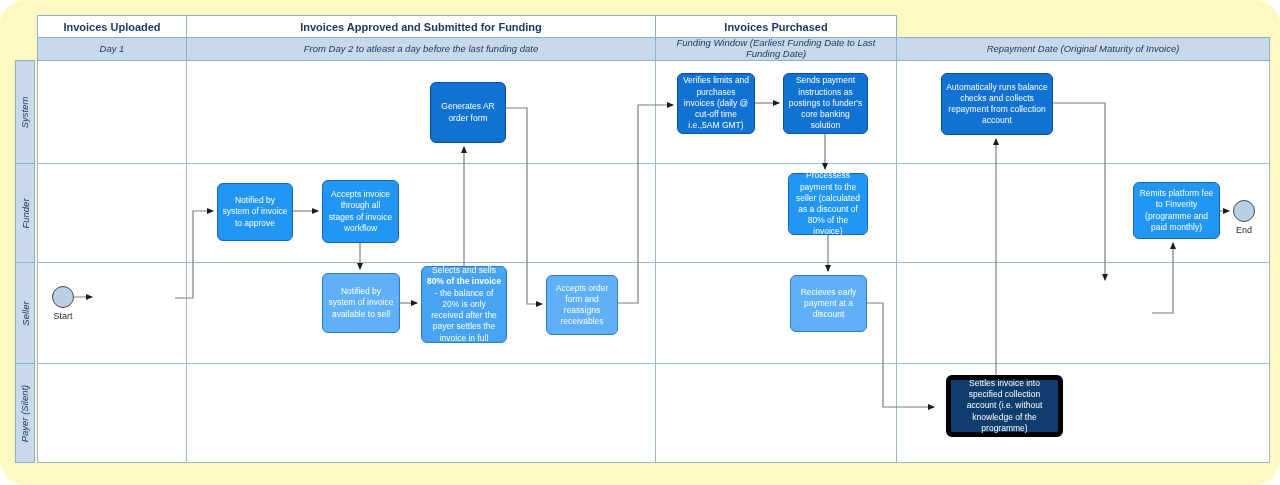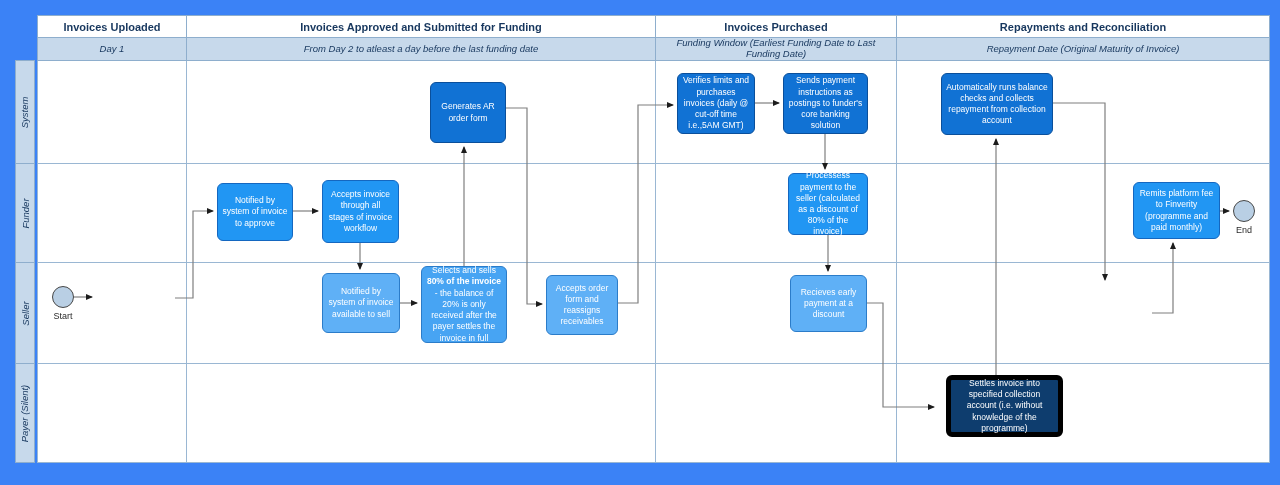--- a/index.html
+++ b/index.html
@@ -1,17 +1,17 @@
 <!DOCTYPE html>
 <html><head>
 <meta charset="utf-8">
 <style>
   html,body{margin:0;padding:0;background:#ffffff;}
-  #canvas{position:relative;width:1280px;height:485px;background:#3b82f6;overflow:hidden;
-          font-family:"Liberation Sans", sans-serif;}
+  #canvas{position:relative;width:1280px;height:485px;background:#fef9c3;overflow:hidden;
+          font-family:"Liberation Sans", sans-serif;border-radius:25px;}
   svg.connectors{position:absolute;left:0;top:0;z-index:2;pointer-events:none;}
   .gridcell{position:absolute;border:1px solid #9ab7d3;box-sizing:border-box;z-index:1;background:#fff;}
   .hcell{position:absolute;box-sizing:border-box;border:1px solid #8eaecd;display:flex;
          align-items:center;justify-content:center;text-align:center;color:#17375e;z-index:3;}
   .hrow1{background:#ffffff;font-weight:bold;font-size:11px;}
   .hrow2{background:#c7d9eb;font-style:italic;font-size:9.5px;line-height:1.15;padding:8px 4px;}
   .lanecell{position:absolute;box-sizing:border-box;border:1px solid #8eaecd;background:#c7d9eb;
             display:flex;align-items:center;justify-content:center;z-index:3;}
   .lanecell span{transform:rotate(-90deg);white-space:nowrap;font-style:italic;font-size:9.5px;color:#17375e;}
   .node{position:absolute;border-radius:6px;color:#fff;display:flex;align-items:center;justify-content:center;
@@ -49,23 +49,20 @@
   <div class="gridcell" style="left:896px;top:363px;width:374px;height:100px"></div>
 
   <div class="hcell hrow1" style="left:37px;top:15px;width:150px;height:23px">
       <span>Invoices Uploaded</span>
     </div>
   <div class="hcell hrow1" style="left:186px;top:15px;width:470px;height:23px">
       <span>Invoices Approved and Submitted for Funding</span>
     </div>
   <div class="hcell hrow1" style="left:655px;top:15px;width:242px;height:23px">
       <span>Invoices Purchased</span>
-    </div>
-  <div class="hcell hrow1" style="left:896px;top:15px;width:374px;height:23px">
-      <span>Repayments and Reconciliation</span>
     </div>
 
   <div class="hcell hrow2" style="left:37px;top:37px;width:150px;height:24px">
       <span>Day 1</span>
     </div>
   <div class="hcell hrow2" style="left:186px;top:37px;width:470px;height:24px">
       <span>From Day 2 to atleast a day before the last funding date</span>
     </div>
   <div class="hcell hrow2" style="left:896px;top:37px;width:374px;height:24px">
       <span>Repayment Date (Original Maturity of Invoice)</span>

